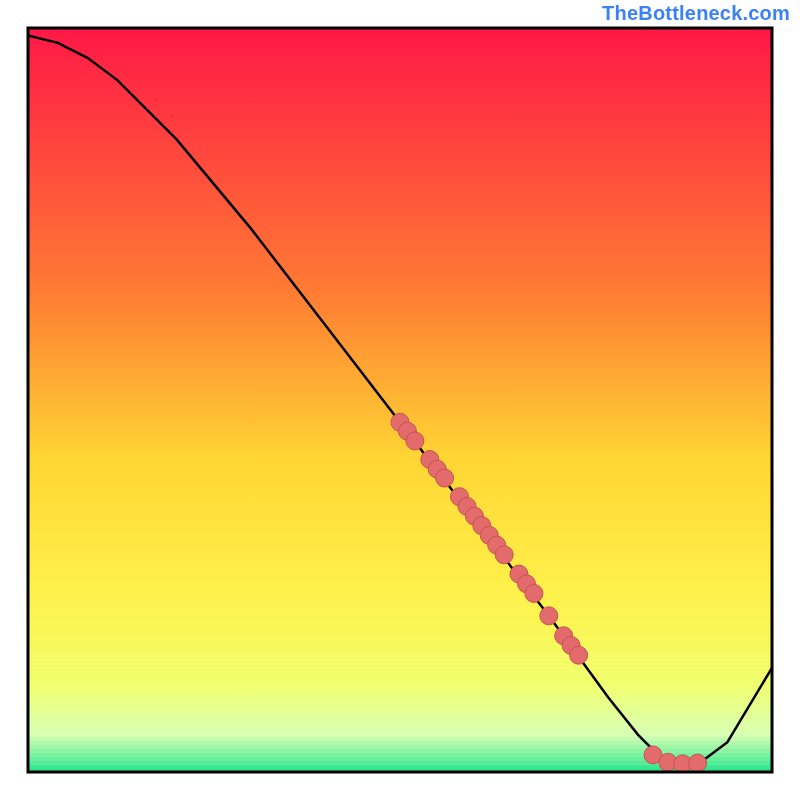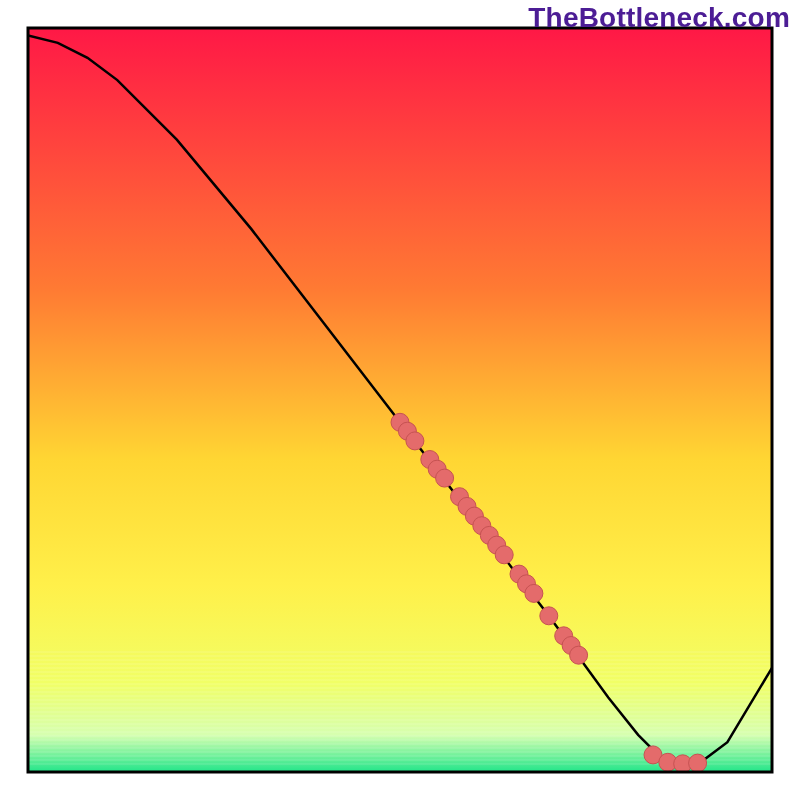--- a/index.html
+++ b/index.html
@@ -13,23 +13,23 @@
   }
   .stage {
     position: relative;
     width: 800px;
     height: 800px;
   }
   .watermark {
     position: absolute;
     top: 2px;
     right: 10px;
-    font-size: 28px;
+    font-size: 20px;
     font-weight: 600;
-    color: #4c1d95;
+    color: #3b82f6;
     letter-spacing: 0.2px;
   }
   svg {
     display: block;
   }
 </style>
 </head>
 <body>
 
 <div class="stage">

